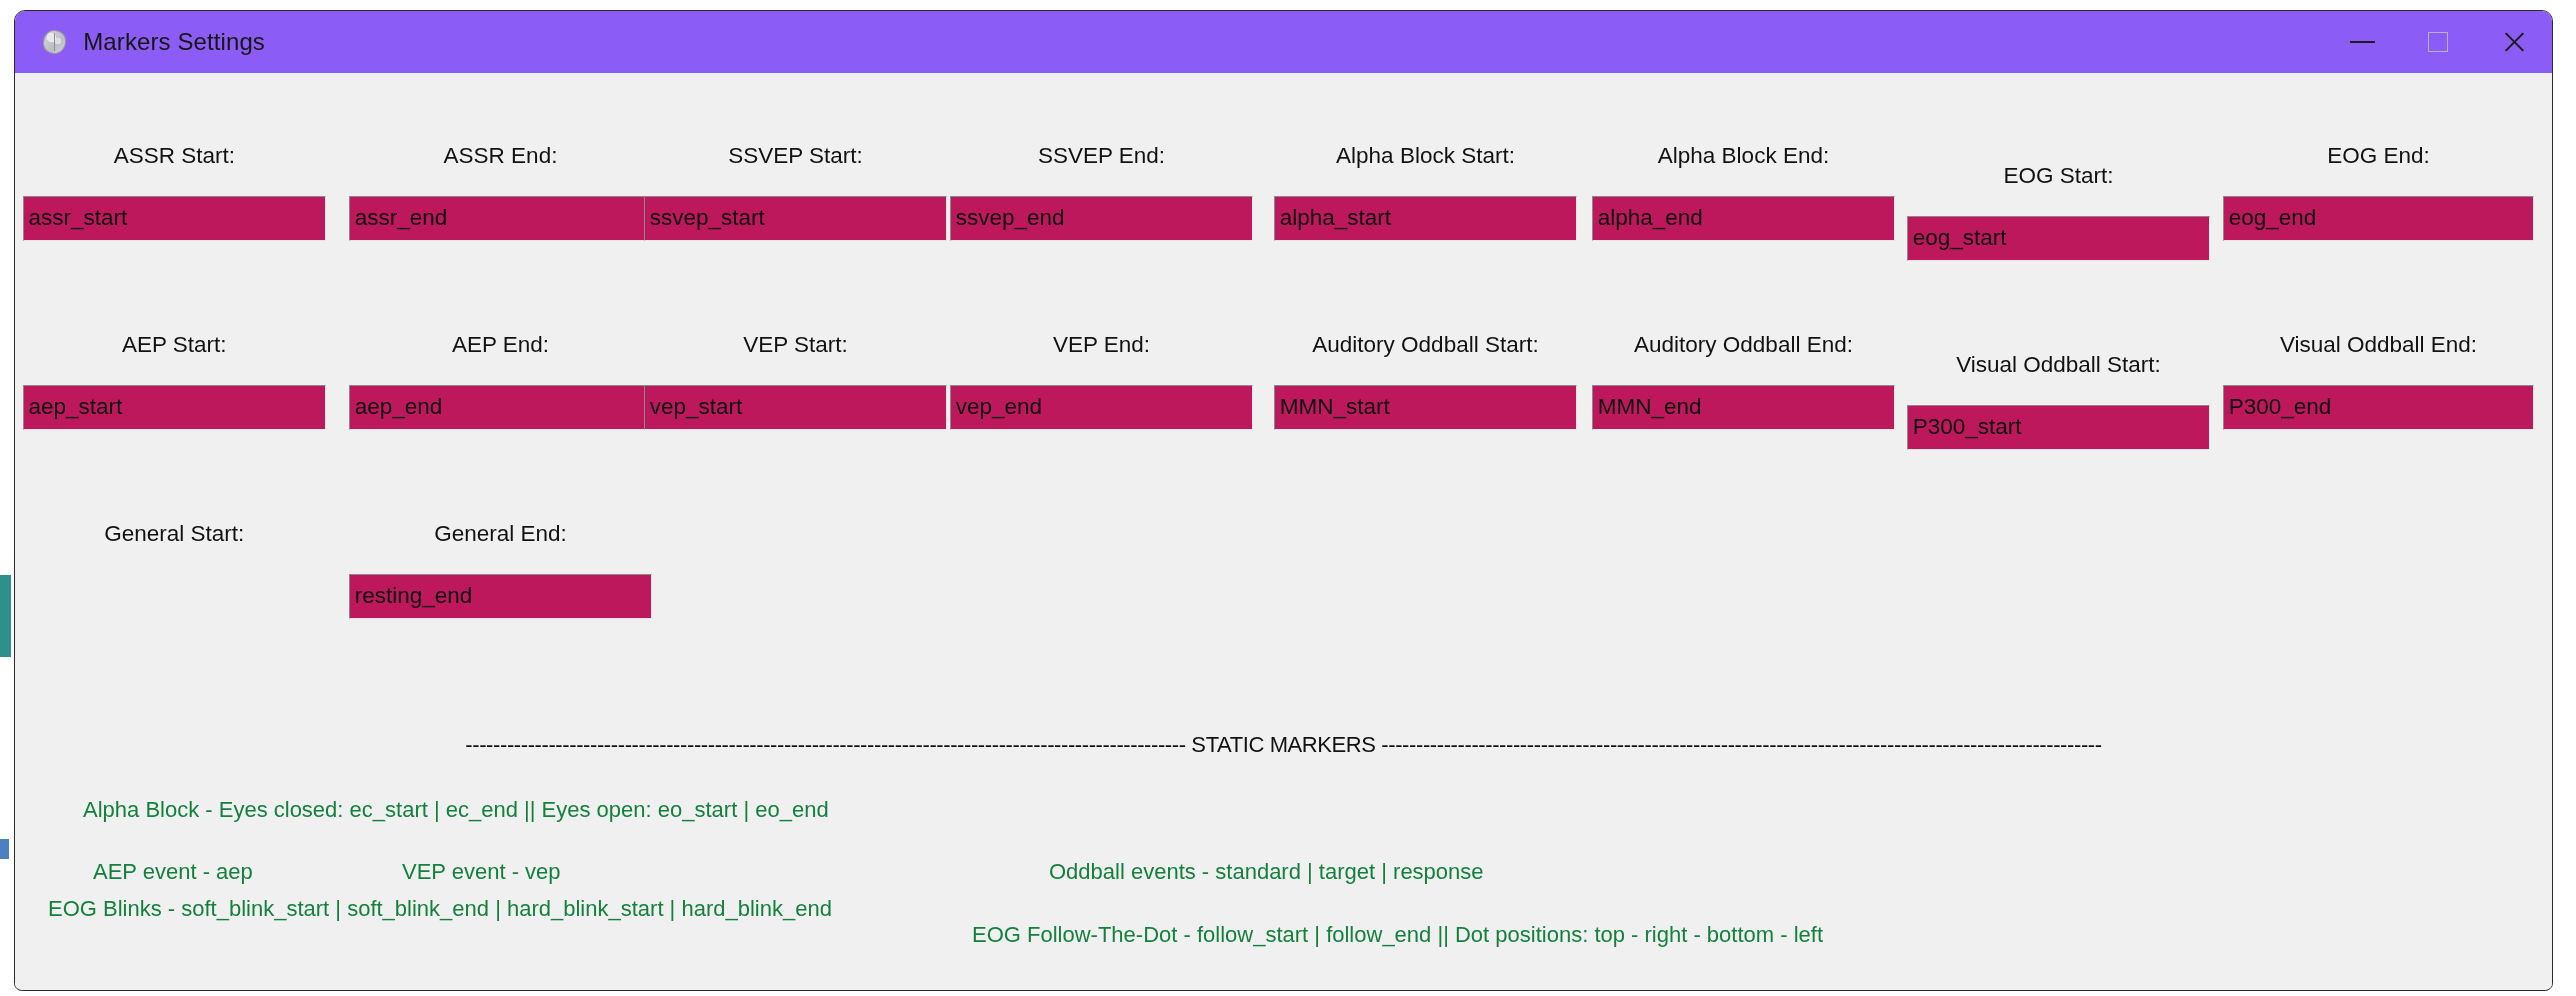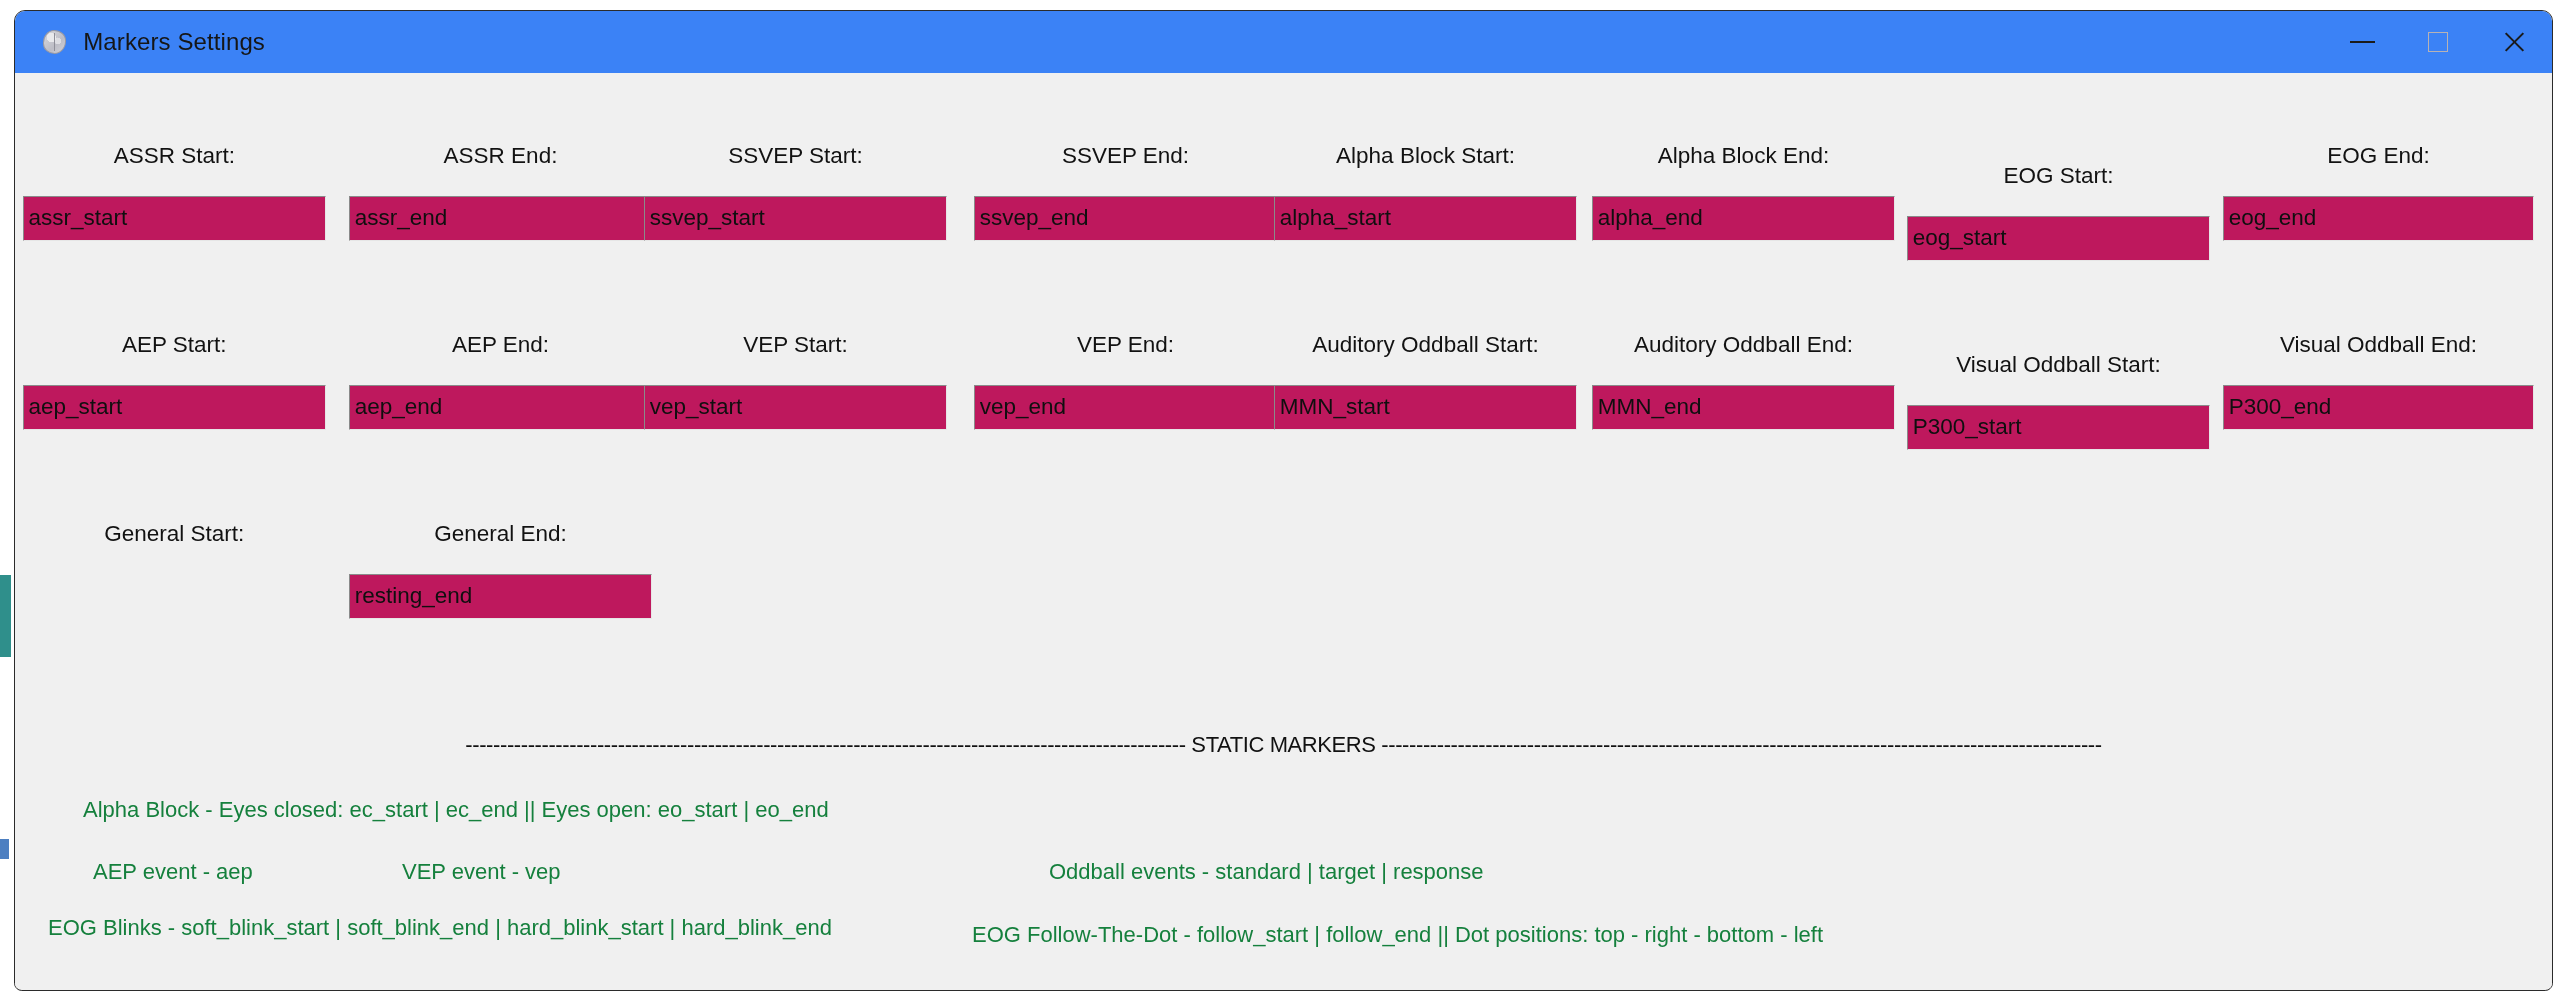--- a/index.html
+++ b/index.html
@@ -47,21 +47,21 @@
     background: #f0f0f0;
     border: 1.6px solid #2b2b2b;
     border-radius: 11px 11px 7.8px 7.8px;
     box-sizing: border-box;
     overflow: hidden;
   }
 
   .titlebar {
     position: relative;
     height: 62px;
-    background: #3b82f6;
+    background: #8b5cf6;
     display: flex;
     align-items: center;
     border-radius: 8.5px 8.5px 0 0;
   }
 
   .title-icon {
     margin-left: 26.4px;
     width: 26.4px;
     height: 26.4px;
     position: relative;
@@ -184,21 +184,21 @@
     font-size: 22.5px;
     color: #0f0f0f;
     padding: 0 4.7px;
     outline: none;
   }
 
   
   .c0 { left: 7.8px;   width: 303px; }
   .c1 { left: 334px;  width: 303px; }
   .c2 { left: 629px;  width: 303px; }
-  .c3 { left: 935px; width: 303px; margin-left: 24px; }
+  .c3 { left: 935px; width: 303px; }
   .c4 { left: 1259px; width: 303px; }
   .c5 { left: 1577px; width: 303px; }
   .c6 { left: 1892px; width: 303px; margin-top: 20px; }
   .c7 { left: 2208px; width: 311px; }
 
   
   .separator {
     position: absolute;
     left: 0;
     right: 0;
@@ -215,21 +215,21 @@
   .static-line {
     position: absolute;
     font-size: 22px;
     color: #15803d;
     white-space: nowrap;
   }
   .sl-alpha  { left: 68px;  top: 724px; }
   .sl-aep    { left: 78px; top: 786px; }
   .sl-vep    { left: 387px; top: 786px; }
   .sl-odd    { left: 1034px; top: 786px; }
-  .sl-blink  { left: 33px;  top: 842px; text-align: right; }
+  .sl-blink  { left: 33px;  top: 823px; text-align: right; }
   .sl-follow { left: 957px; top: 849px; }
 </style>
 </head>
 <body>
 
 <div id="screen">
 
   <div class="behind-strip"></div>
   <div class="behind-strip2"></div>
 

